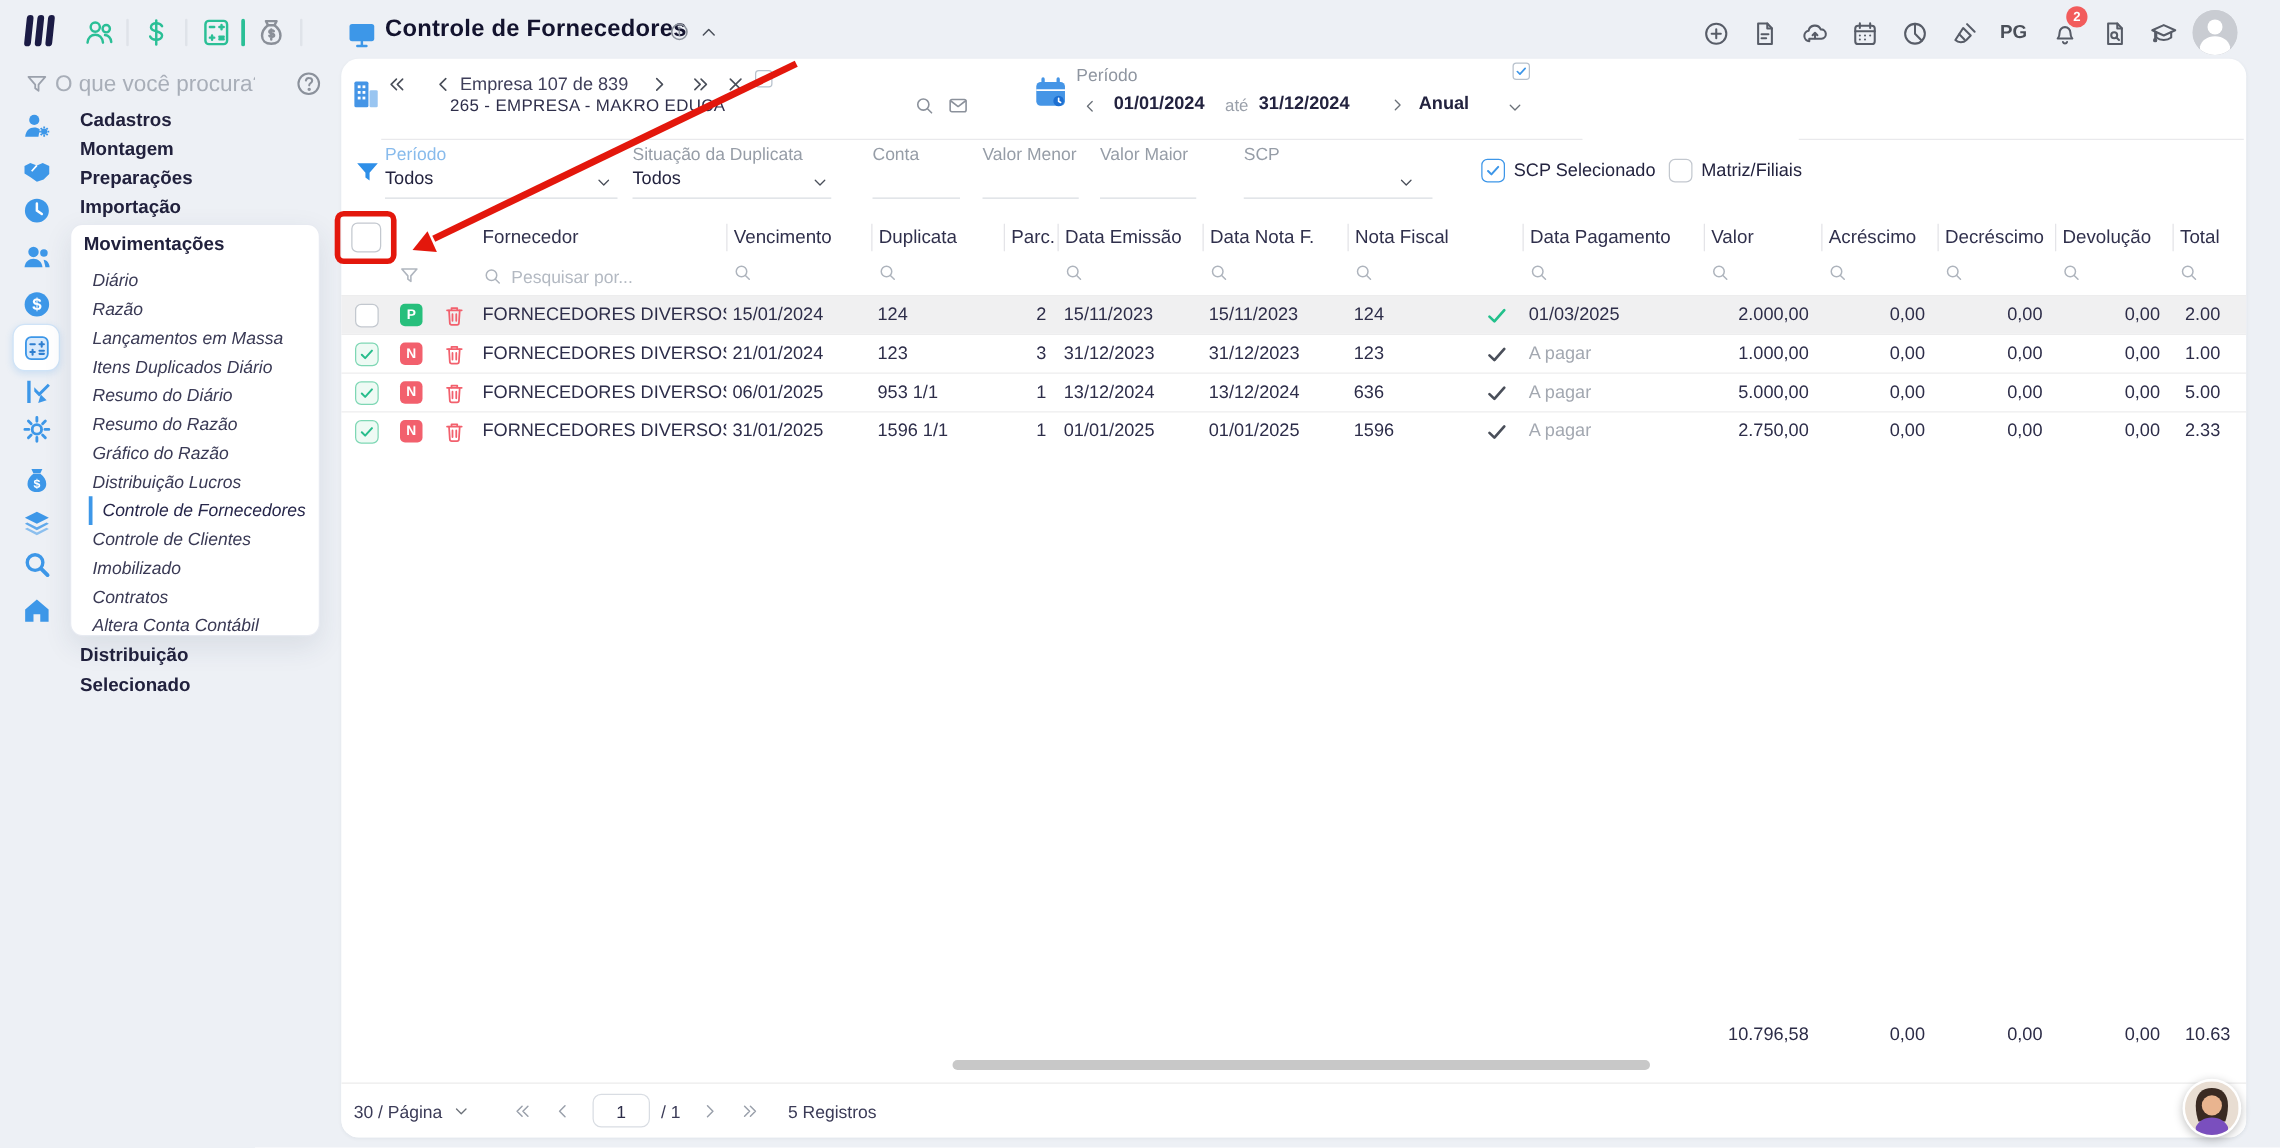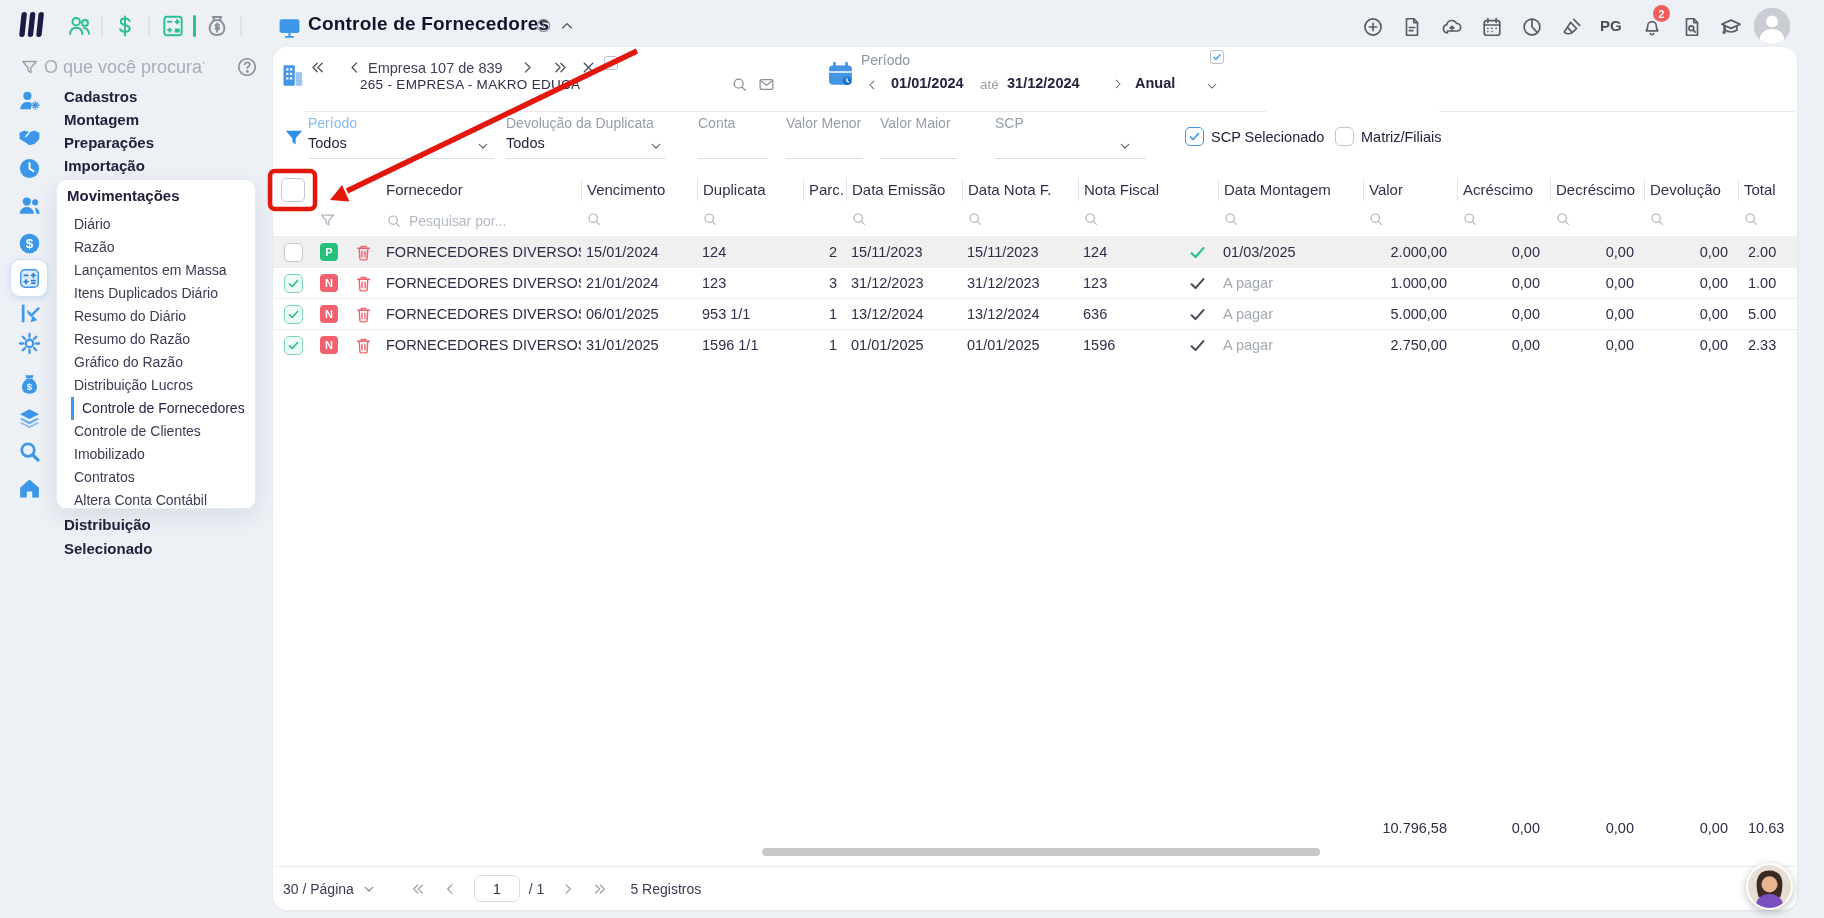--- a/index.html
+++ b/index.html
@@ -37,21 +37,21 @@
   .sb-search::placeholder { color:#a8aeb8; }
   .sb-help { left:236px; top:56px; width:22px; height:22px; color:#8b919b; }
   .rail-ic { left:17px; width:25px; height:25px; color:#3d97e8; }
   .rail-active-box { left:10px; top:259px; width:38px; height:38px; background:#fff; border:1.5px solid #cfe3f7;
     border-radius:10px; box-shadow:0 2px 6px rgba(61,151,232,.18); }
   .menu-item { left:64px; font-size:15px; font-weight:bold; color:#21213d; cursor:default; }
   .submenu-panel { left:56px; top:179px; width:200px; height:330px; background:#fff; border:1px solid #e7eaf1;
     border-radius:10px; box-shadow:0 8px 22px rgba(40,60,90,.10); }
   .submenu-title { left:67px; top:187px; font-size:15px; font-weight:bold; color:#21213d; }
   .submenu-item { left:74px; width:178px; font-size:14px; color:#3a3a55; height:23px; line-height:23px; cursor:default;
-    white-space:nowrap; }
+    white-space:nowrap;font-style:italic; }
   .submenu-item.active { color:#26264a; padding-left:8px; border-left:3px solid #3d97e8; left:71px; }
 
   
   .card { left:273px; top:47px; width:1524px; height:863px; background:#fff; border-radius:14px; overflow:hidden;
     box-shadow:0 1px 3px rgba(40,60,90,.06); }
 
   
   .building-ic { left:6px; top:15px; width:27px; height:27px; color:#4595e6; }
   .nav-ic { top:12px; width:17px; height:17px; color:#4a4f5a; }
   .company-nav-label { left:95px; top:13px; font-size:14.5px; color:#3f3f5a; }
@@ -493,21 +493,21 @@
     </span>
   <div class="abs f-label blue" style="left:35px">Período</div>
   <div class="abs f-value" style="left:35px">Todos</div>
   <span class="abs f-chev ic" style="left:203px">
       <svg viewBox="0 0 24 24" fill="none" stroke="currentColor" stroke-width="1.8" stroke-linecap="round" stroke-linejoin="round">
         <path d="M5.5 9l6.5 6.5L18.5 9"></path>
       </svg>
     </span>
   <div class="abs f-line" style="left:35px; width:186px"></div>
 
-  <div class="abs f-label" style="left:233px">Devolução da Duplicata</div>
+  <div class="abs f-label" style="left:233px">Situação da Duplicata</div>
   <div class="abs f-value" style="left:233px">Todos</div>
   <span class="abs f-chev ic" style="left:376px">
       <svg viewBox="0 0 24 24" fill="none" stroke="currentColor" stroke-width="1.8" stroke-linecap="round" stroke-linejoin="round">
         <path d="M5.5 9l6.5 6.5L18.5 9"></path>
       </svg>
     </span>
   <div class="abs f-line" style="left:233px; width:159px"></div>
 
   <div class="abs f-label" style="left:425px">Conta</div>
   <div class="abs f-line" style="left:425px; width:70px"></div>
@@ -547,21 +547,21 @@
       <div></div>
       <div></div>
       <div class="hcell">Fornecedor</div>
       <div class="hcell sep">Vencimento</div>
       <div class="hcell sep">Duplicata</div>
       <div class="hcell sep">Parc.</div>
       <div class="hcell sep">Data Emissão</div>
       <div class="hcell sep">Data Nota F.</div>
       <div class="hcell sep">Nota Fiscal</div>
       <div></div>
-      <div class="hcell sep">Data Montagem</div>
+      <div class="hcell sep">Data Pagamento</div>
       <div class="hcell sep">Valor</div>
       <div class="hcell sep">Acréscimo</div>
       <div class="hcell sep">Decréscimo</div>
       <div class="hcell sep">Devolução</div>
       <div class="hcell sep">Total</div>
     </div>
 
     <div class="trow tsearch">
       <div class="center" style="grid-column:1/4">
           <span class="ic search-funnel">

